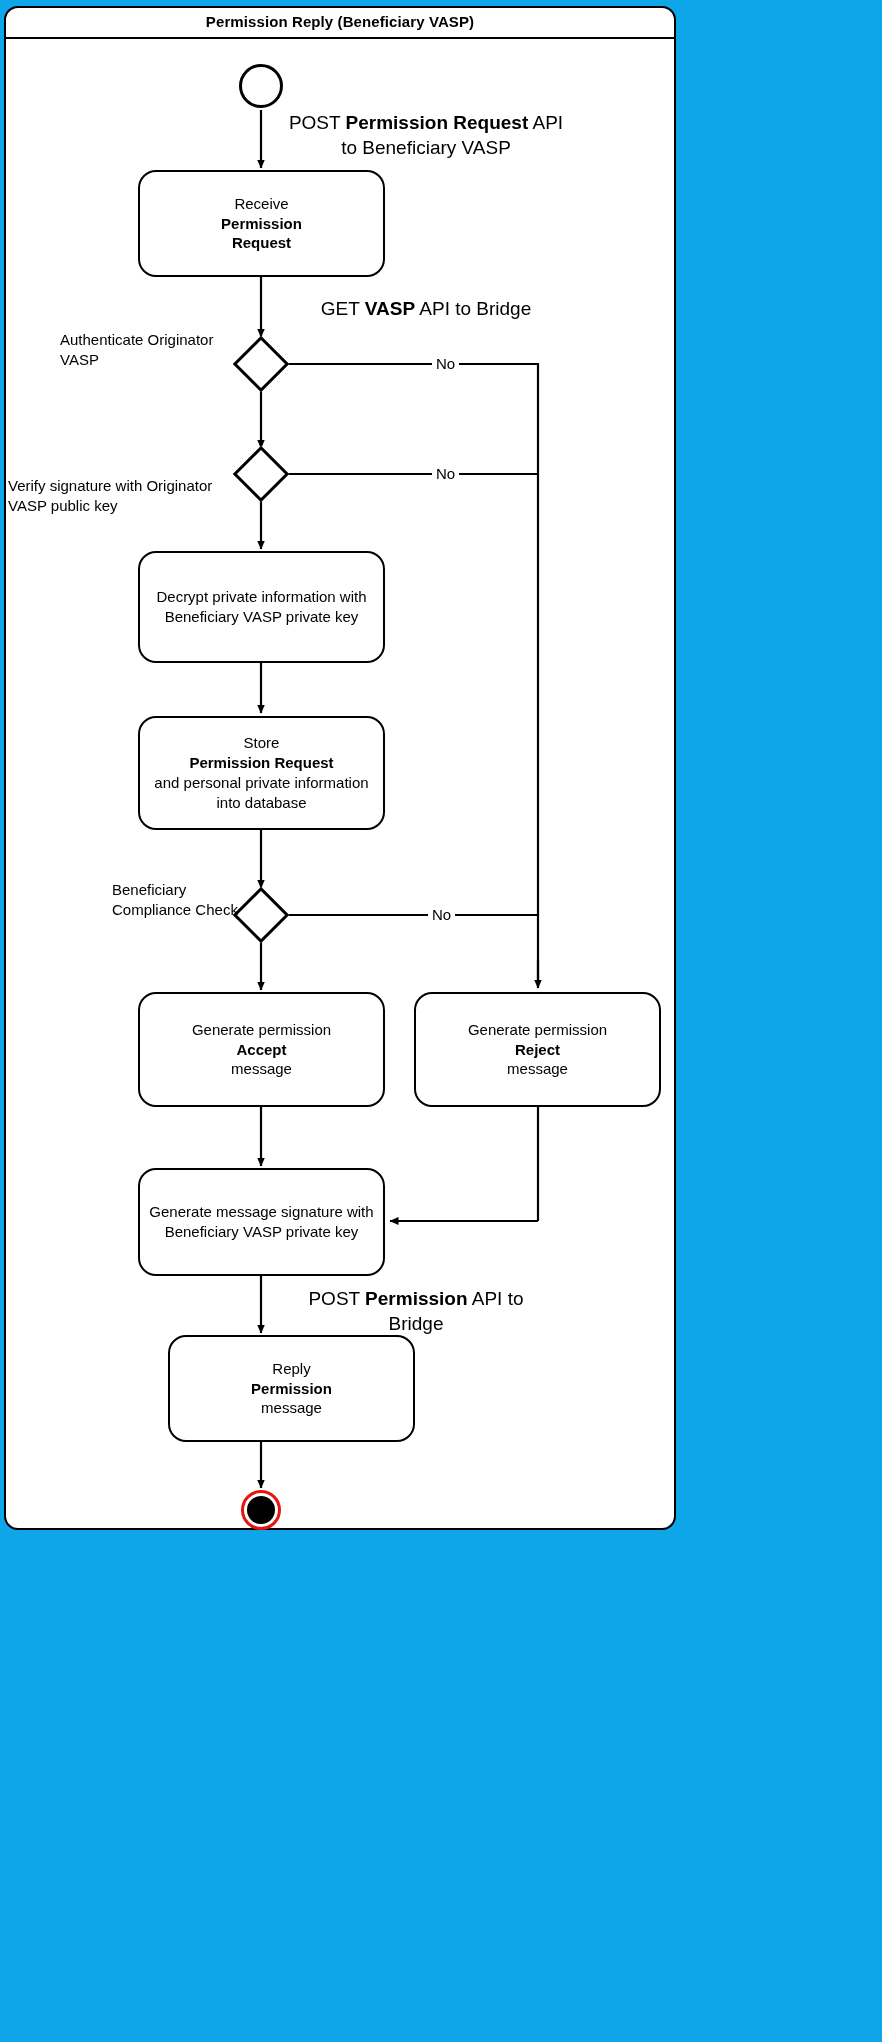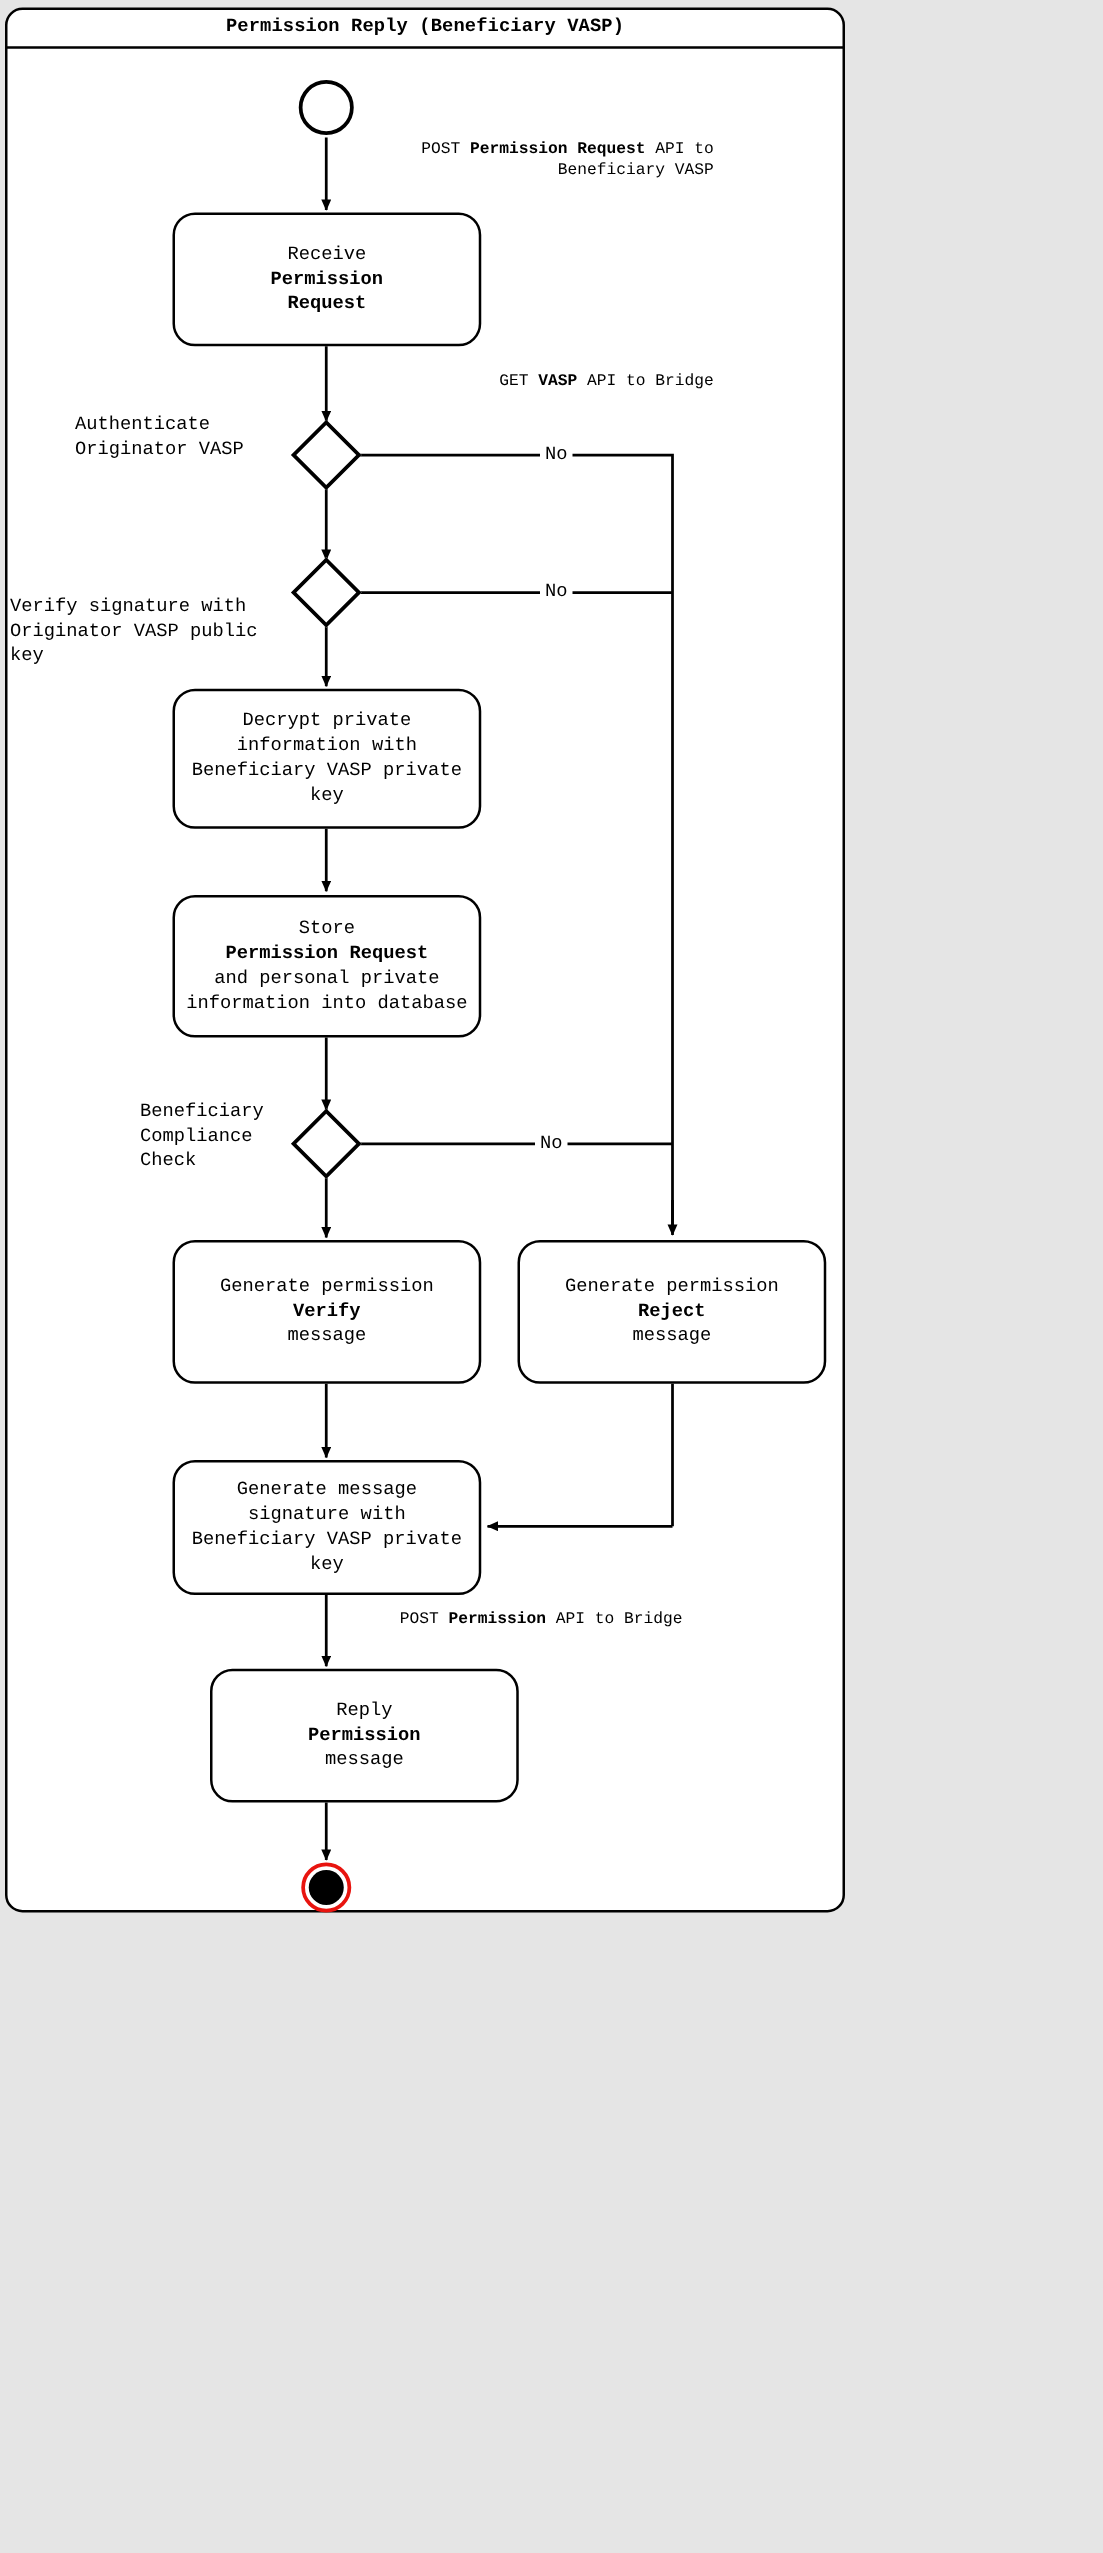--- a/index.html
+++ b/index.html
@@ -1,17 +1,17 @@
 <!DOCTYPE html>
 <html><head>
 <meta charset="utf-8">
 <style>
   html,body{margin:0;padding:0;background:#ffffff;}
   body{font-family:"Liberation Sans", sans-serif;}
-  #page{position:relative;width:882px;height:2042px;background:#e5e5e5;overflow:hidden;font-family:Liberation Mono, monospace;}
+  #page{position:relative;width:882px;height:2042px;background:#0ea5e9;overflow:hidden;}
 
   
   .frame{
     position:absolute;left:4px;top:6px;width:672px;height:1524px;
     border:2px solid #000;border-radius:14px;background:#fff;box-sizing:border-box;
   }
   .frame-title{
     position:absolute;left:4px;top:6px;width:672px;height:33px;
     box-sizing:border-box;border-bottom:2px solid #000;
     display:flex;align-items:center;justify-content:center;
@@ -37,21 +37,21 @@
     border:3px solid #000;transform:rotate(45deg);box-sizing:border-box;
   }
 
   
   .dlabel{
     position:absolute;font-size:15px;line-height:1.30;color:#000;
   }
 
   
   .elabel{
-    position:absolute;font-size:13px;line-height:1.32;color:#000;text-align:right;
+    position:absolute;font-size:19px;line-height:1.32;color:#000;text-align:center;
   }
   .nolabel{
     position:absolute;font-size:15px;line-height:1;color:#000;
     background:#fff;padding:0 4px;text-align:center;
   }
 
   
   .start-node{
     position:absolute;width:44px;height:44px;border:3px solid #000;
     border-radius:50%;background:#fff;box-sizing:border-box;
@@ -155,21 +155,21 @@
   </div>
 
   <div class="diamond" style="left:241px;top:895px;"></div>
   <div class="dlabel" style="left:112px;top:880px;width:130px;">Beneficiary Compliance Check</div>
   <div class="nolabel" style="left:428px;top:907px;">No</div>
 
   <div class="node" style="left:138px;top:992px;width:247px;height:115px;">
     <div>
       <span>Generate permission</span>
       <span>
-          <span class="b">Verify</span>
+          <span class="b">Accept</span>
           <span> message</span>
         </span>
     </div>
   </div>
 
   <div class="node" style="left:414px;top:992px;width:247px;height:115px;">
     <div>
       <span>Generate permission</span>
       <span>
           <span class="b">Reject</span>

